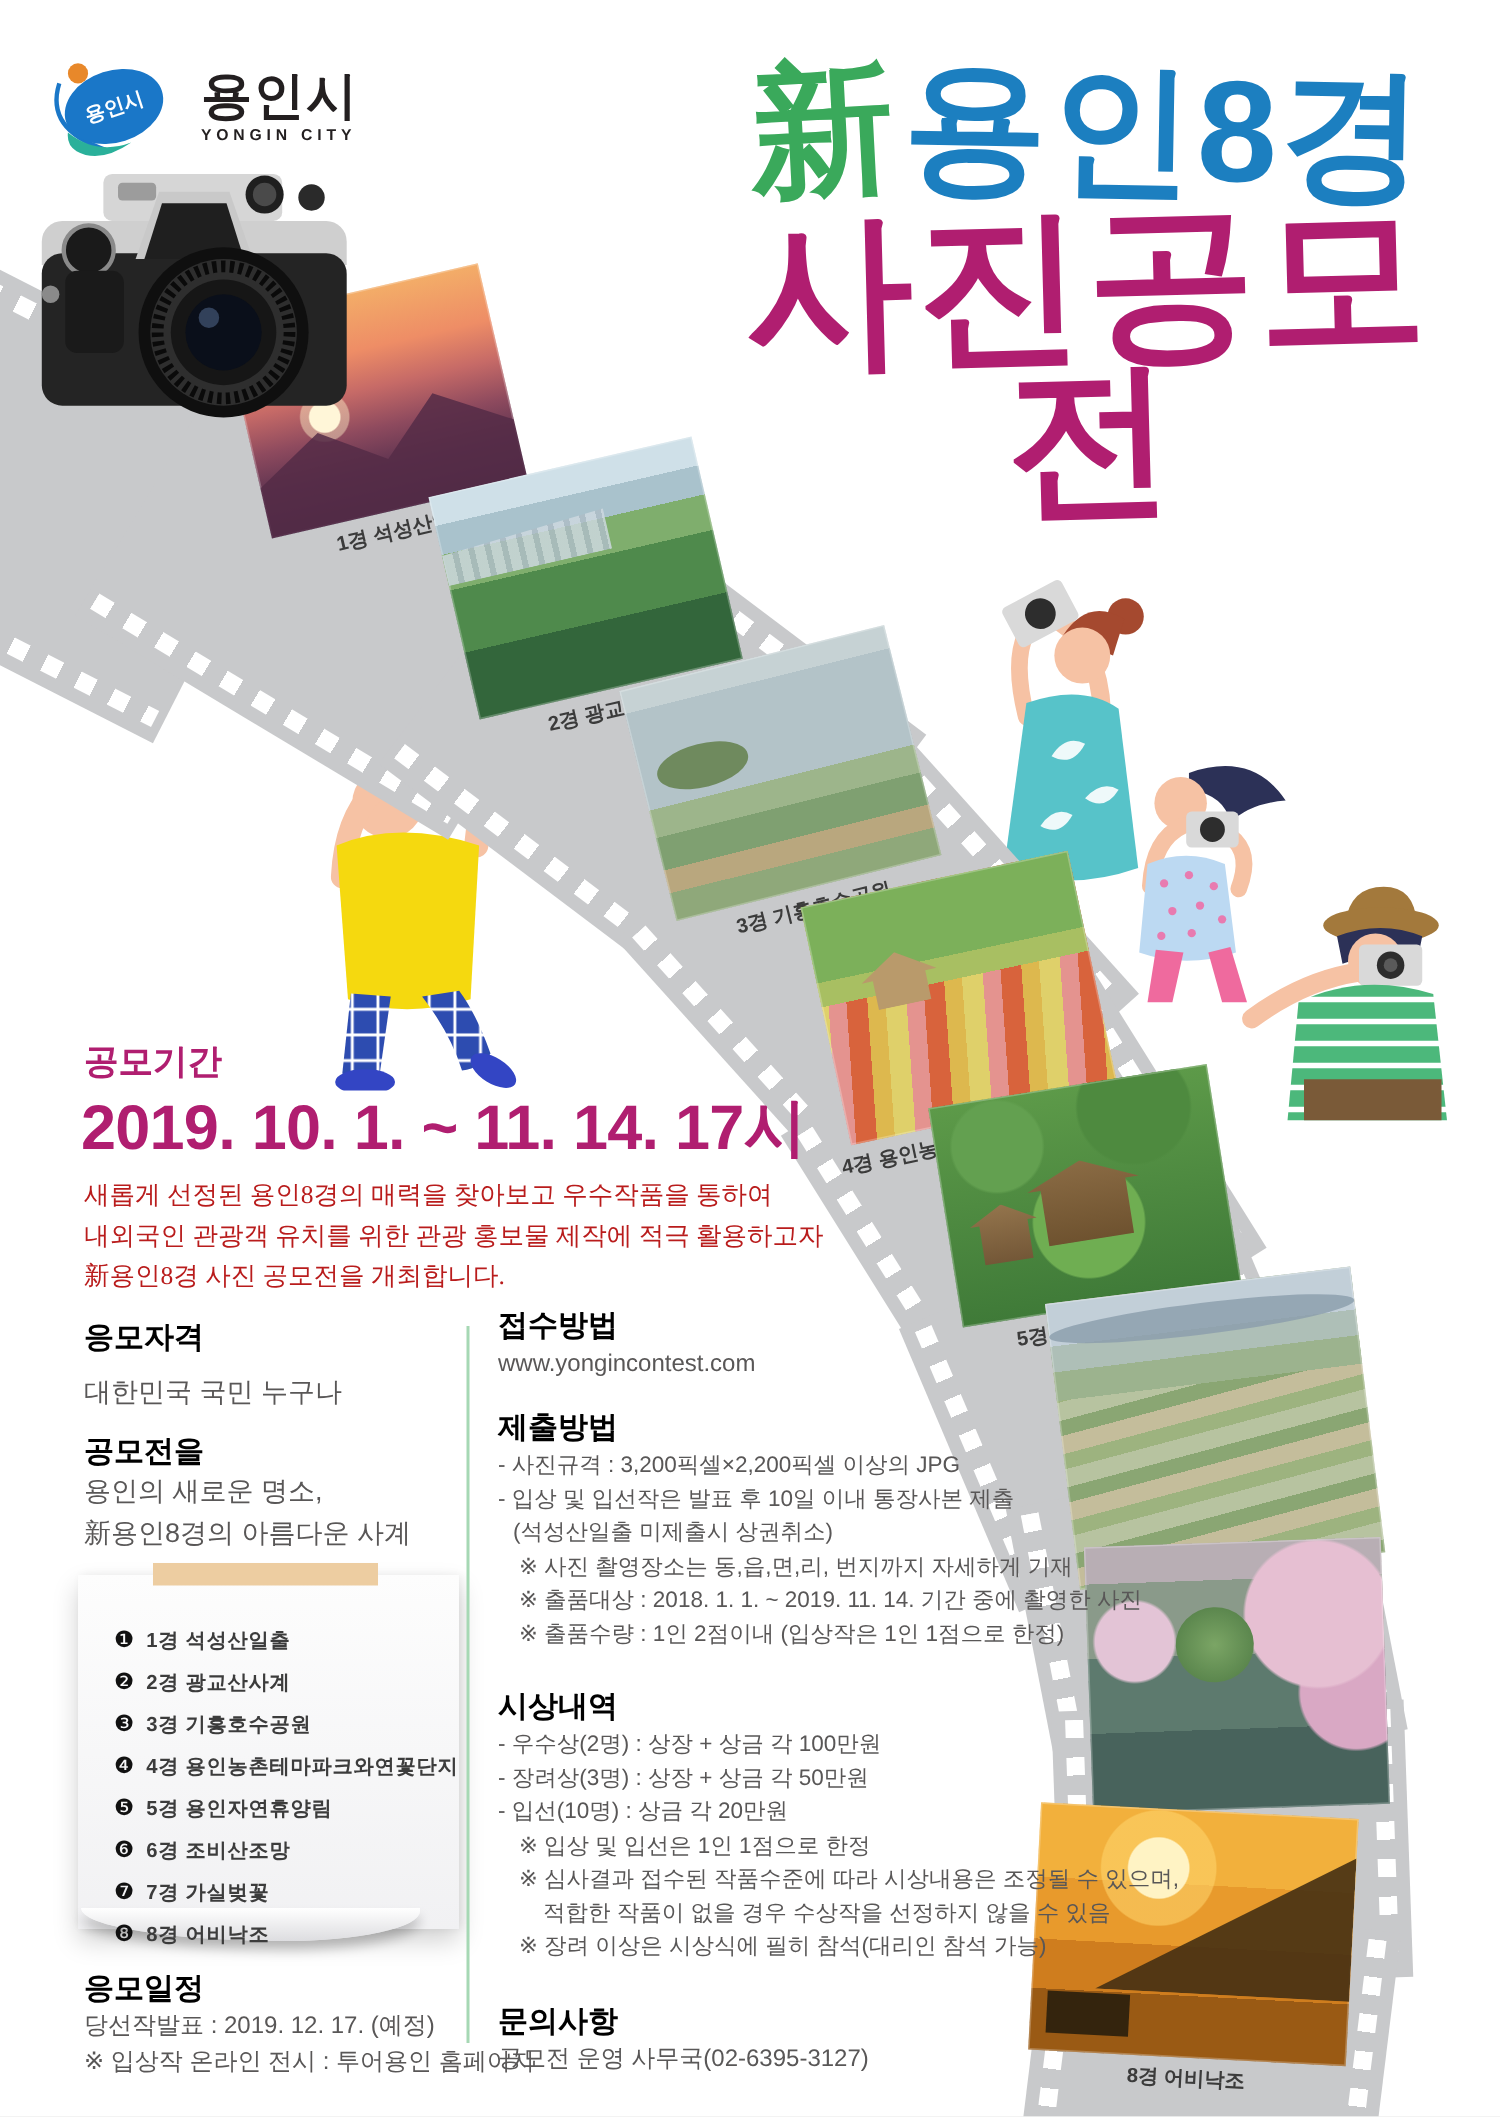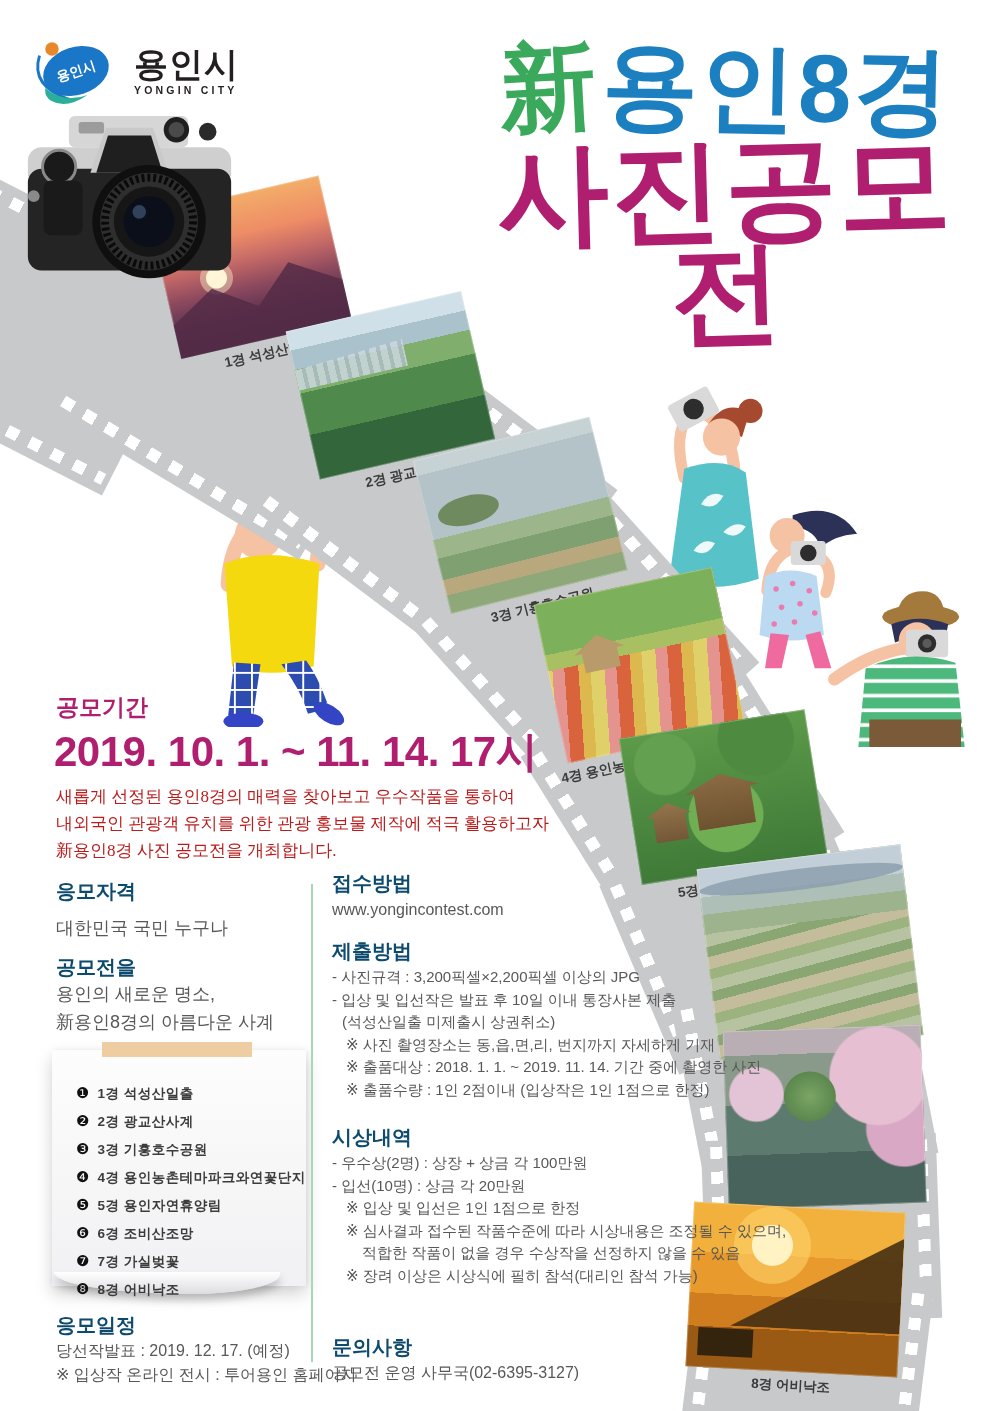--- a/index.html
+++ b/index.html
@@ -76,21 +76,21 @@
   
   .illu{position:absolute;z-index:2;}
   .camera{position:absolute;left:22px;top:110px;z-index:7;}
 
   
   .txt{position:absolute;z-index:6;white-space:nowrap;}
   .mag{color:#b01e70;}
   .period-h{font-size:23px;font-weight:800;}
   .period-date{font-size:42px;font-weight:800;letter-spacing:-.5px;}
   .para{font-size:17px;color:#b91c1c;line-height:1.58;font-family:Liberation Serif, serif;}
-  .sec-h{font-size:20px;font-weight:800;color:#0c4a6e;}
+  .sec-h{font-size:20px;font-weight:800;color:#000000;}
   .body-l{font-size:18px;color:#595757;}
   .body-m{font-size:15px;color:#595757;line-height:22.5px;}
   .ind1{padding-left:10px;} .ind2{padding-left:14px;} .ind3{padding-left:30px;}
   .divider{position:absolute;left:311px;top:884px;width:2px;height:478px;background:#a6d8b4;z-index:6;}
 
   
   .notepad{position:absolute;left:46px;top:1040px;width:262px;height:262px;z-index:6;}
   .paper{position:absolute;left:6px;right:2px;top:10px;bottom:16px;background:linear-gradient(180deg,#fdfdfd,#f1f1f3);
          box-shadow:0 8px 16px rgba(0,0,0,.18),2px 0 6px rgba(0,0,0,.06);}
   .paper::after{content:"";position:absolute;left:2px;right:26px;bottom:-8px;height:22px;
@@ -345,20 +345,21 @@
     <div>- 입상 및 입선작은 발표 후 10일 이내 통장사본 제출</div>
     <div class="ind1">(석성산일출 미제출시 상권취소)</div>
     <div class="ind2">※ 사진 촬영장소는 동,읍,면,리, 번지까지 자세하게 기재</div>
     <div class="ind2">※ 출품대상 : 2018. 1. 1. ~ 2019. 11. 14. 기간 중에 촬영한 사진</div>
     <div class="ind2">※ 출품수량 : 1인 2점이내 (입상작은 1인 1점으로 한정)</div>
   </div>
 
   <div class="txt sec-h" style="left:332px;top:1124px;">시상내역</div>
   <div class="txt body-m" style="left:332px;top:1152px;">
     <div>- 우수상(2명) : 상장 + 상금 각 100만원</div>
+    <div>- 장려상(3명) : 상장 + 상금 각 50만원</div>
     <div>- 입선(10명)  : 상금 각 20만원</div>
     <div class="ind2">※ 입상 및 입선은 1인 1점으로 한정</div>
     <div class="ind2">※ 심사결과 접수된 작품수준에 따라 시상내용은 조정될 수 있으며,</div>
     <div class="ind3">적합한 작품이 없을 경우 수상작을 선정하지 않을 수 있음</div>
     <div class="ind2">※ 장려 이상은 시상식에 필히 참석(대리인 참석 가능)</div>
   </div>
 
   <div class="txt sec-h" style="left:332px;top:1334px;">문의사항</div>
   <div class="txt body-m" style="left:332px;top:1362px;font-size:16px;">공모전 운영 사무국(02-6395-3127)</div>
 

